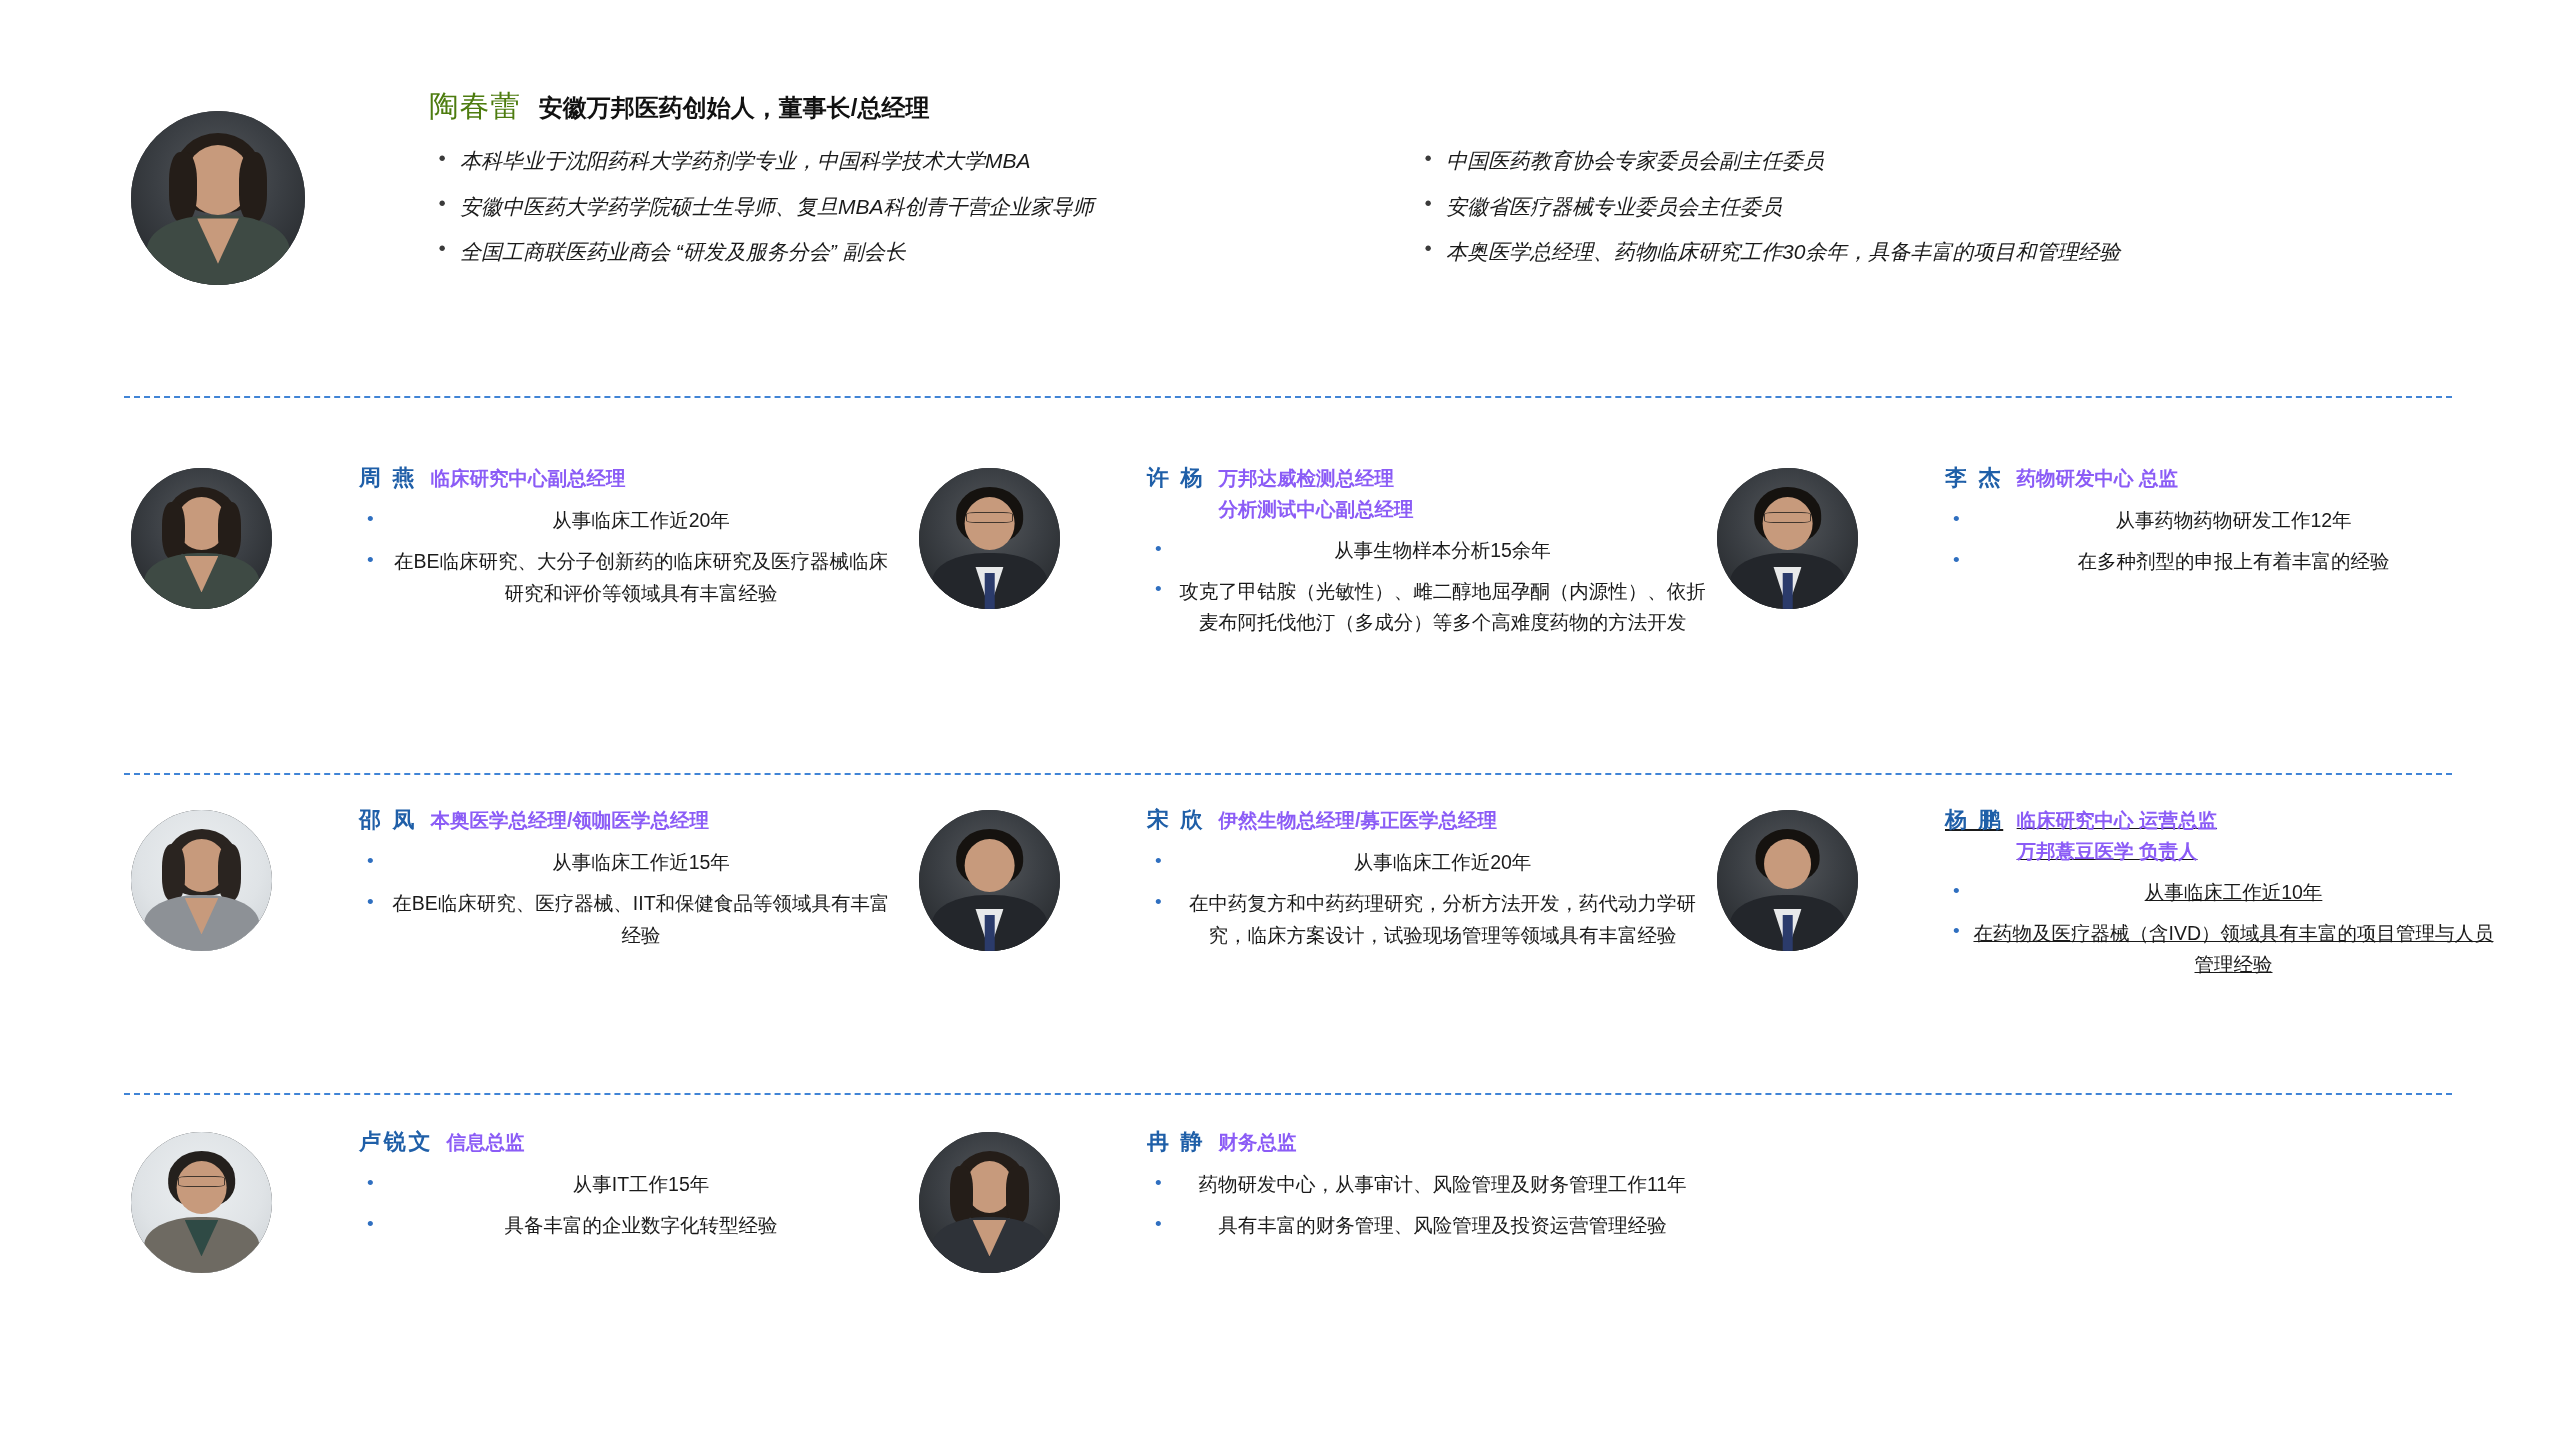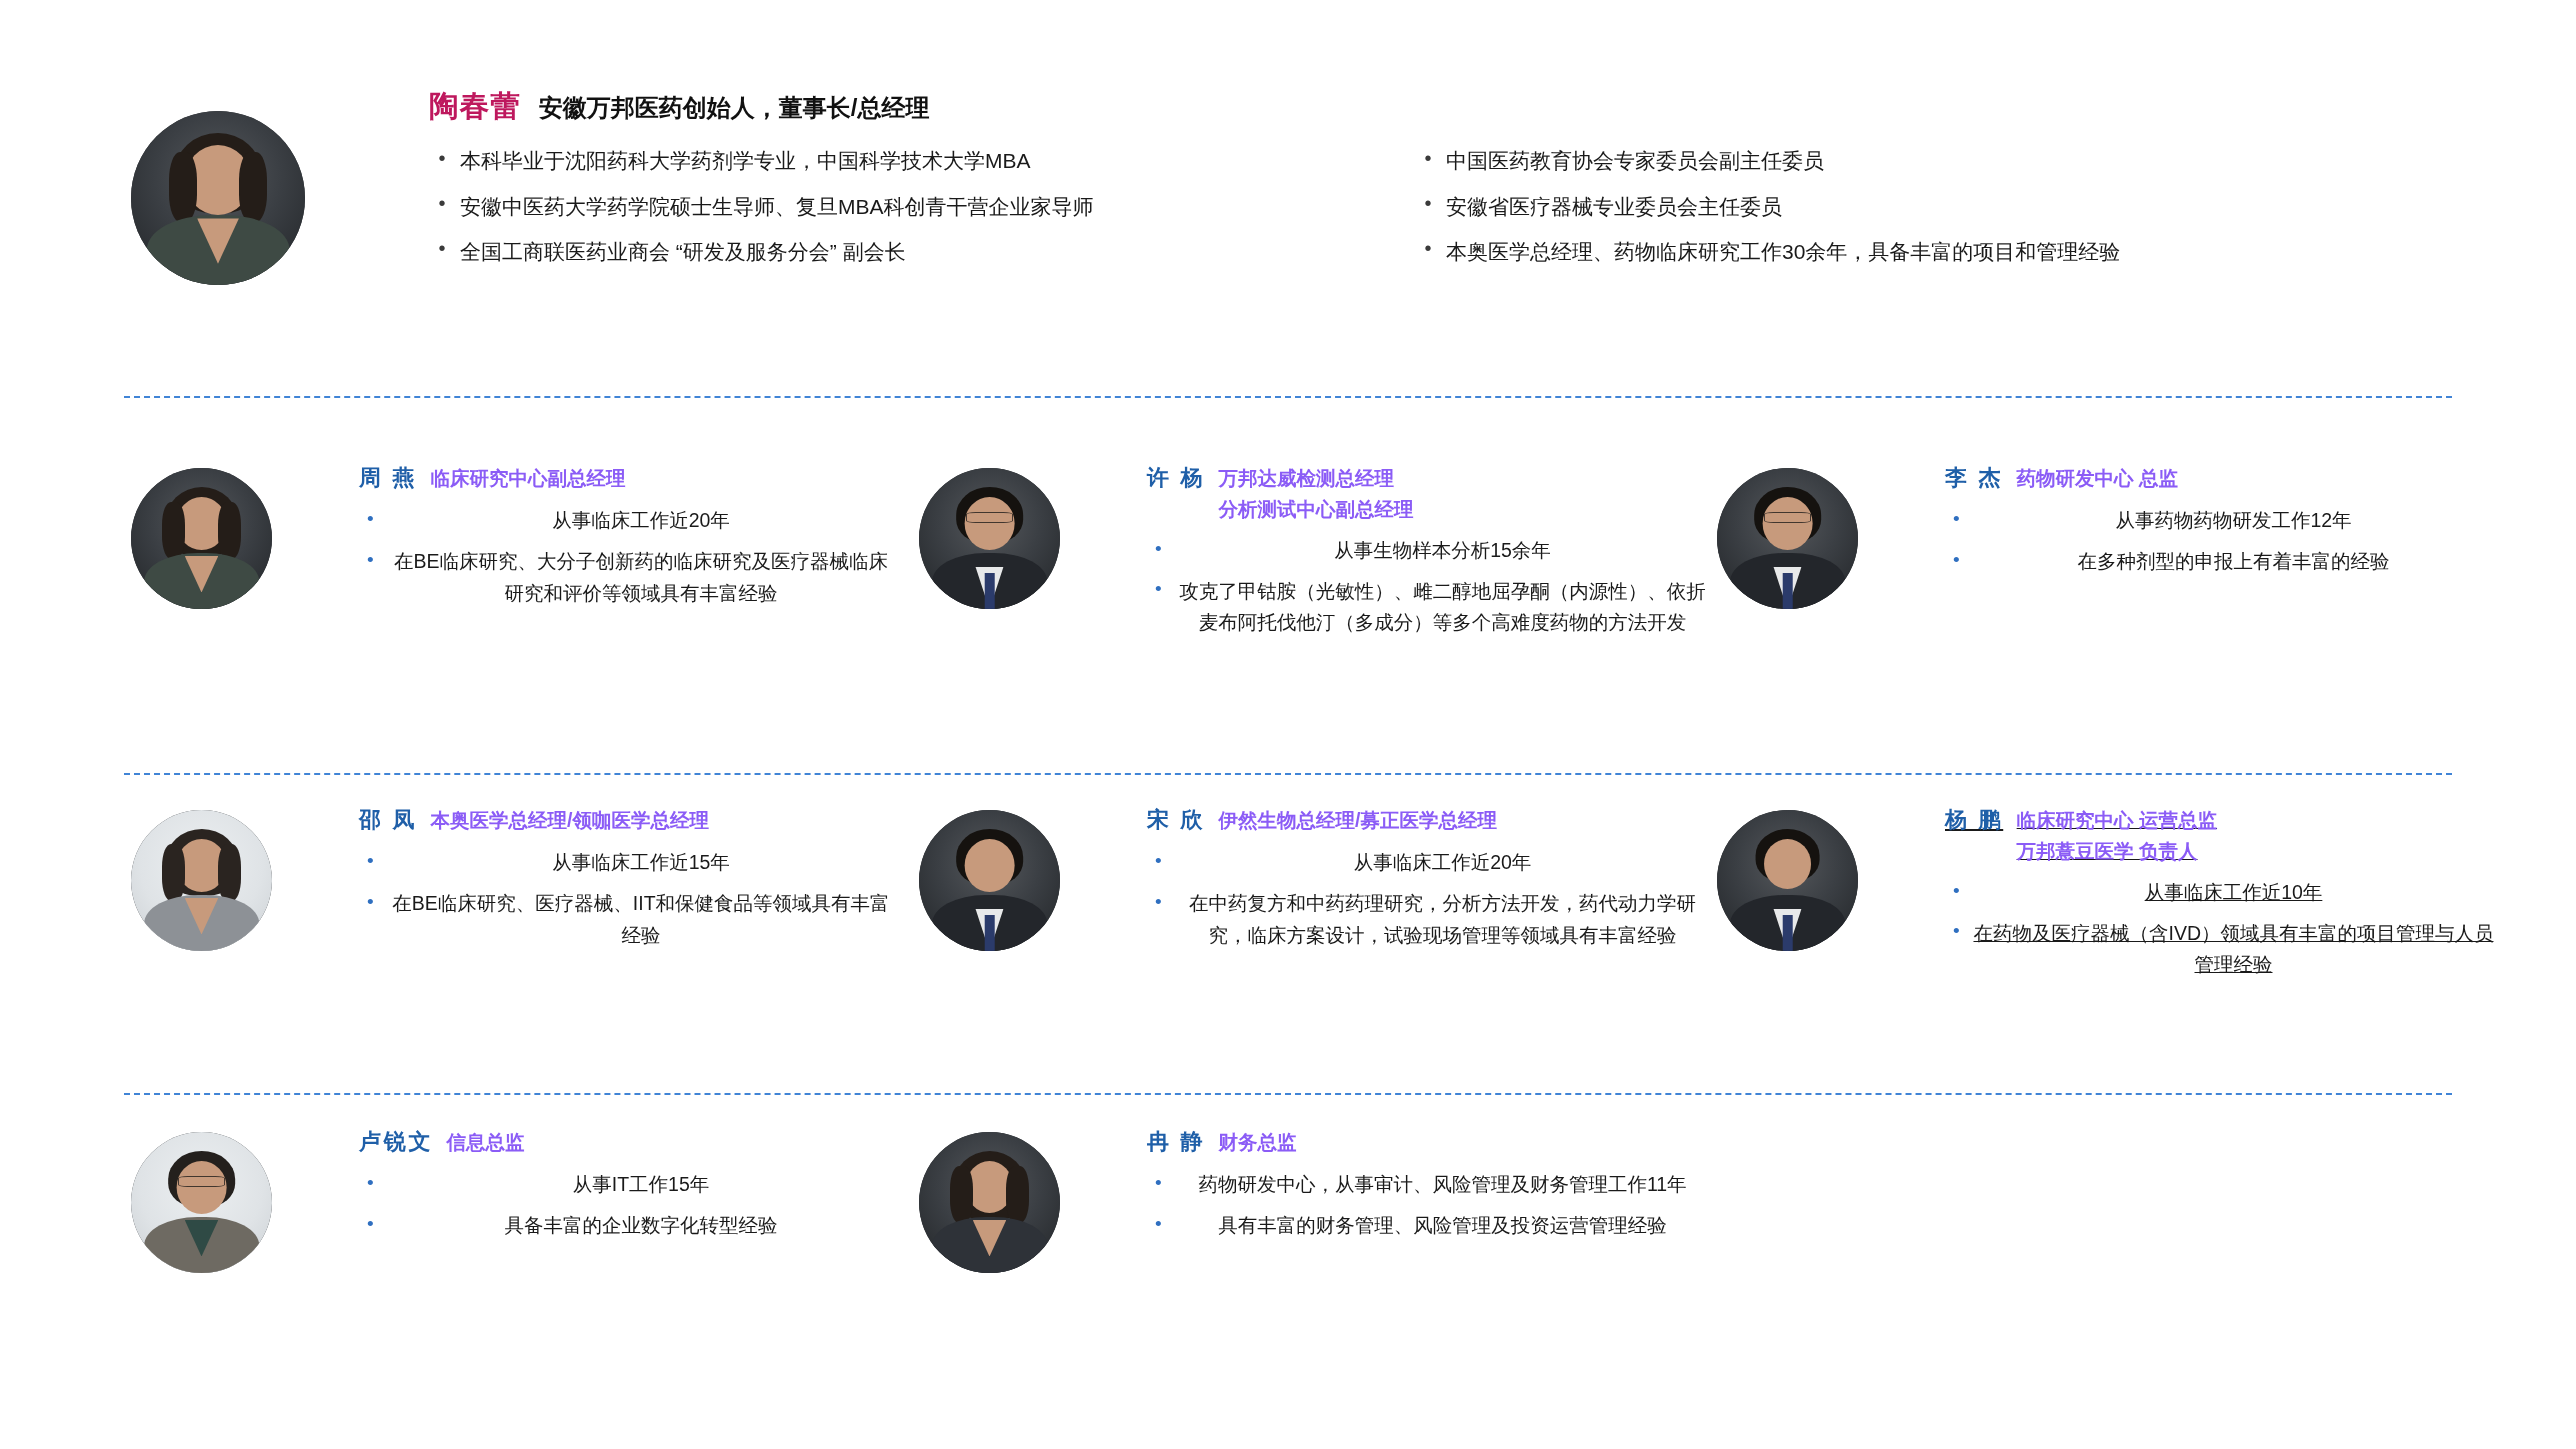--- a/index.html
+++ b/index.html
@@ -137,22 +137,22 @@
     top: 0;
     width: 2066px;
   }
   .name-row {
     display: flex;
     align-items: baseline;
     gap: 17.4px;
     margin-bottom: 17.4px;
   }
   .name {
-    color: #be185d;
-    font-weight: 700;
+    color: #4d7c0f;
+    font-weight: 400;
     letter-spacing: 1.3px;
   }
   .title {
     color: #111111;
     font-weight: 700;
   }
   .title-stack {
     display: flex;
     flex-direction: column;
     gap: 4px;
@@ -164,20 +164,21 @@
     display: flex;
     gap: 0;
   }
   .leader-col { width: 986px; }
   .leader-col.second { width: 1006px; }
 
   ul.bullets {
     list-style: none;
     margin: 0;
     padding: 0;
+    font-style: italic;
   }
   ul.bullets li {
     position: relative;
     padding-left: 31px;
     font-size: 21px;
     line-height: 1.58;
     color: #1a1a1a;
     margin-bottom: 12px;
   }
   ul.bullets li::before {

